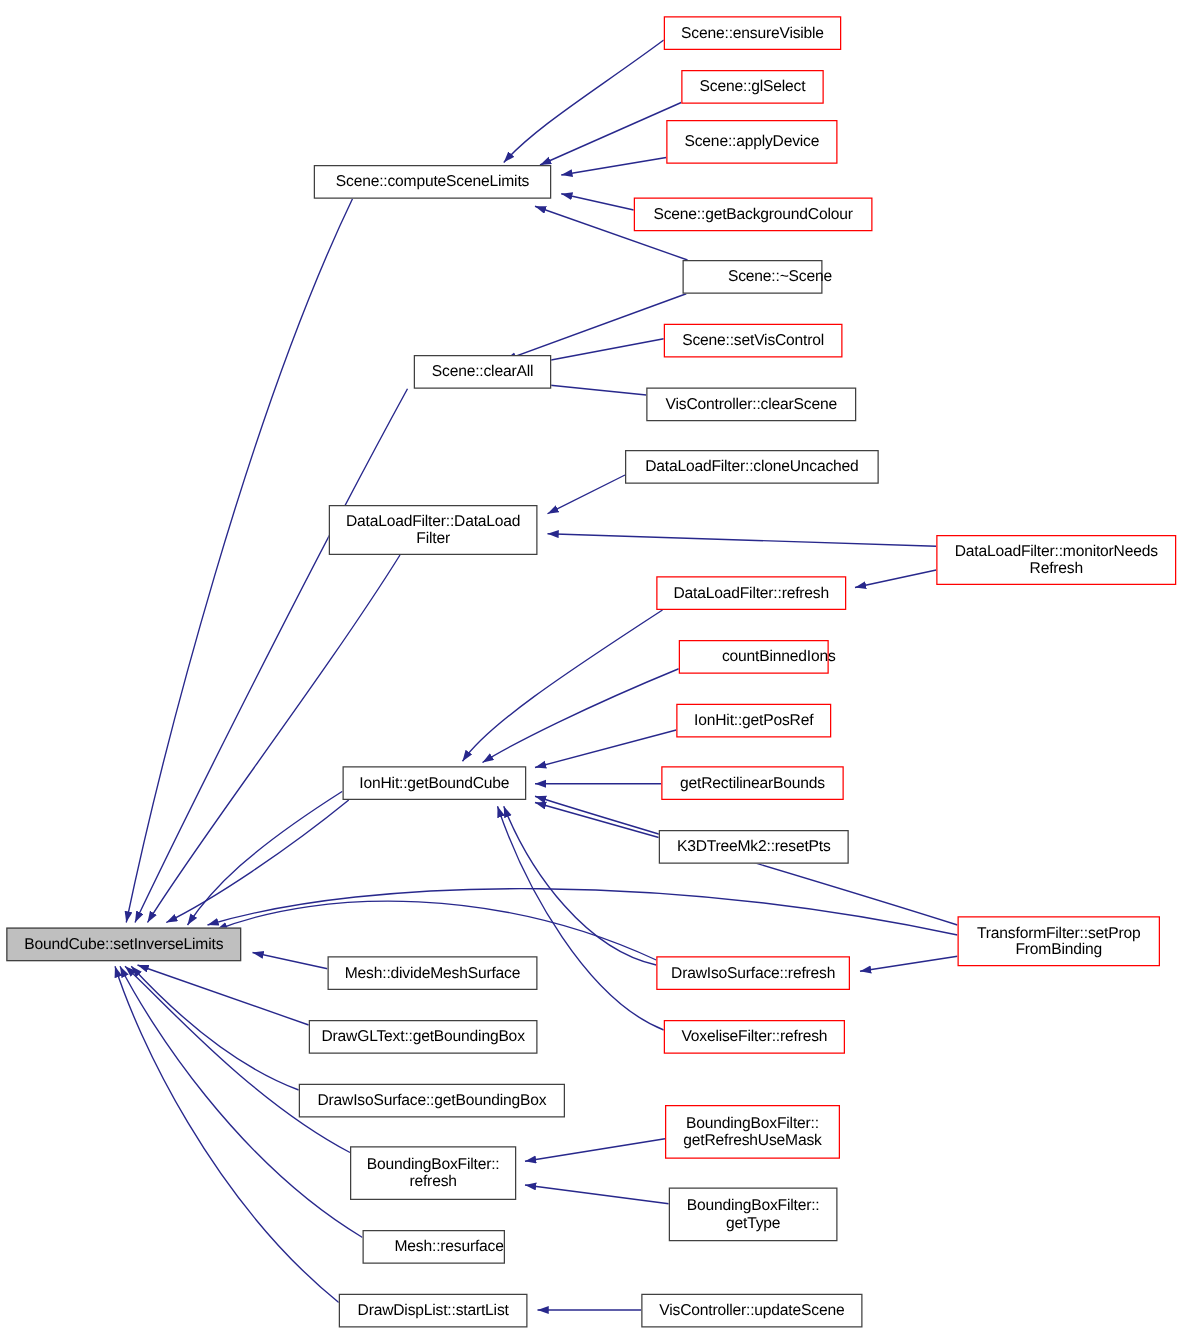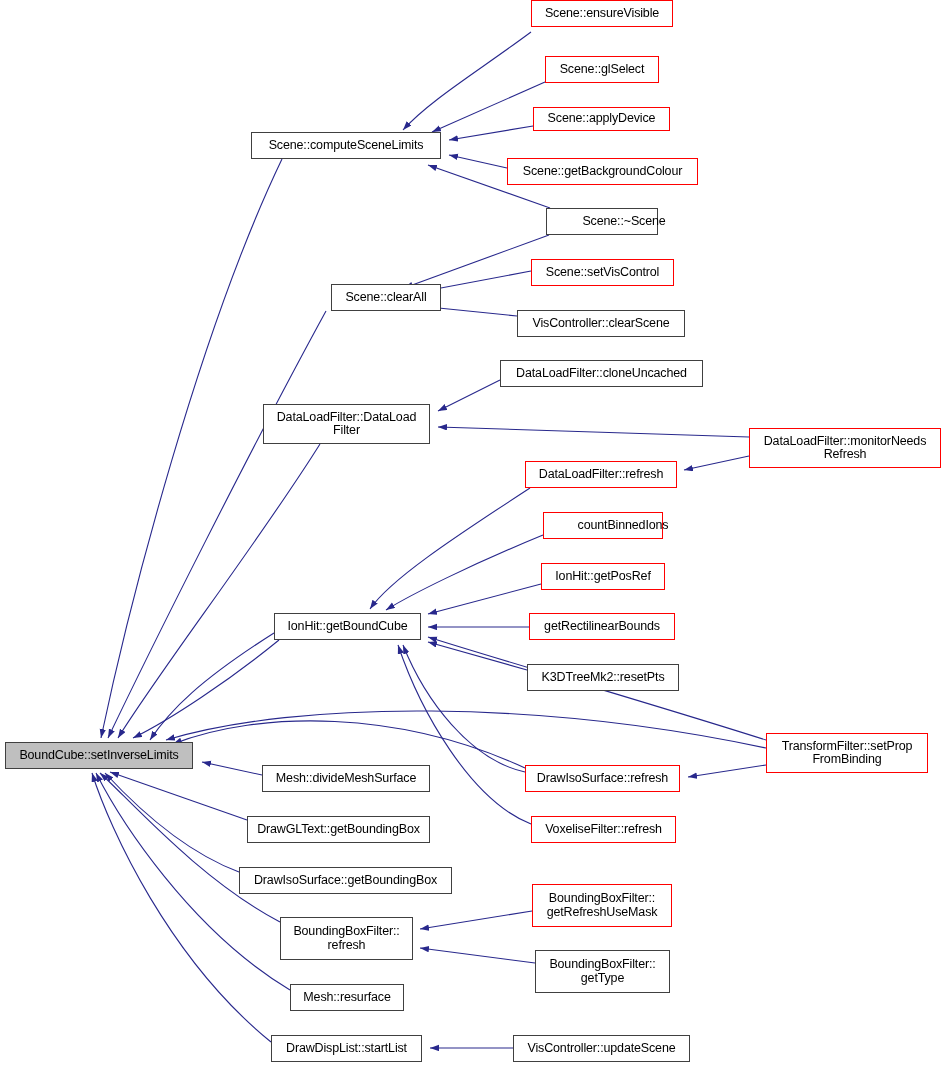--- a/index.html
+++ b/index.html
@@ -71,23 +71,23 @@
         <path d="M 290,990 C 190,930 120,820 96,773" fill="none" stroke="#28288c" stroke-width="1.1" marker-end="url(#arrow)"></path>
         <path d="M 271,1042 C 170,960 110,830 92,773" fill="none" stroke="#28288c" stroke-width="1.1" marker-end="url(#arrow)"></path>
         <path d="M 532,911 L 420,929" fill="none" stroke="#28288c" stroke-width="1.1" marker-end="url(#arrow)"></path>
         <path d="M 535,963 L 420,948" fill="none" stroke="#28288c" stroke-width="1.1" marker-end="url(#arrow)"></path>
         <path d="M 513,1048 L 430,1048" fill="none" stroke="#28288c" stroke-width="1.1" marker-end="url(#arrow)"></path>
       </g>
   </svg>
   <div id="node-layer">
       <div class="node current" style="left: 5px; top: 742px; width: 188px; height: 27px;"><span>BoundCube::setInverseLimits</span></div>
       <div class="node" style="left: 251px; top: 132px; width: 190px; height: 27px;"><span>Scene::computeSceneLimits</span></div>
-      <div class="node red" style="left: 531px; top: 0; width: 142px; height: 27px;"><span>Scene::ensureVisible</span></div>
+      <div class="node red" style="left: 531px; top: 13px; width: 142px; height: 27px;"><span>Scene::ensureVisible</span></div>
       <div class="node red" style="left: 545px; top: 56px; width: 114px; height: 27px;"><span>Scene::glSelect</span></div>
-      <div class="node red" style="left: 533px; top: 107px; width: 137px; height: 24px;"><span>Scene::applyDevice</span></div>
+      <div class="node red" style="left: 533px; top: 96px; width: 137px; height: 35px;"><span>Scene::applyDevice</span></div>
       <div class="node red" style="left: 507px; top: 158px; width: 191px; height: 27px;"><span>Scene::getBackgroundColour</span></div>
       <div class="node" style="left: 546px; top: 208px; width: 112px; height: 27px; padding-left: 44px;"><span>Scene::~Scene</span></div>
       <div class="node" style="left: 292px; top: 284px; width: 110px; height: 27px; margin-left: 39px;"><span>Scene::clearAll</span></div>
       <div class="node red" style="left: 531px; top: 259px; width: 143px; height: 27px;"><span>Scene::setVisControl</span></div>
       <div class="node" style="left: 517px; top: 310px; width: 168px; height: 27px;"><span>VisController::clearScene</span></div>
       <div class="node" style="left: 263px; top: 404px; width: 167px; height: 40px;"><span>DataLoadFilter::DataLoad
 Filter</span></div>
       <div class="node" style="left: 500px; top: 360px; width: 203px; height: 27px;"><span>DataLoadFilter::cloneUncached</span></div>
       <div class="node red" style="left: 749px; top: 428px; width: 192px; height: 40px;"><span>DataLoadFilter::monitorNeeds
 Refresh</span></div>
@@ -103,17 +103,17 @@
       <div class="node red" style="left: 531px; top: 816px; width: 145px; height: 27px;"><span>VoxeliseFilter::refresh</span></div>
       <div class="node" style="left: 262px; top: 765px; width: 168px; height: 27px;"><span>Mesh::divideMeshSurface</span></div>
       <div class="node" style="left: 247px; top: 816px; width: 183px; height: 27px;"><span>DrawGLText::getBoundingBox</span></div>
       <div class="node" style="left: 239px; top: 867px; width: 213px; height: 27px;"><span>DrawIsoSurface::getBoundingBox</span></div>
       <div class="node" style="left: 280px; top: 917px; width: 133px; height: 43px;"><span>BoundingBoxFilter::
 refresh</span></div>
       <div class="node red" style="left: 532px; top: 884px; width: 140px; height: 43px;"><span>BoundingBoxFilter::
 getRefreshUseMask</span></div>
       <div class="node" style="left: 535px; top: 950px; width: 135px; height: 43px;"><span>BoundingBoxFilter::
 getType</span></div>
-      <div class="node" style="left: 290px; top: 984px; width: 114px; height: 27px;"><span>Mesh::resurface</span></div>
+      <div class="node" style="left: 290px; top: 984px; width: 114px; height: 27px; justify-content: flex-end;"><span>Mesh::resurface</span></div>
       <div class="node" style="left: 271px; top: 1035px; width: 151px; height: 27px;"><span>DrawDispList::startList</span></div>
       <div class="node" style="left: 513px; top: 1035px; width: 177px; height: 27px;"><span>VisController::updateScene</span></div>
     </div>
 </div>
 
 </body></html>

